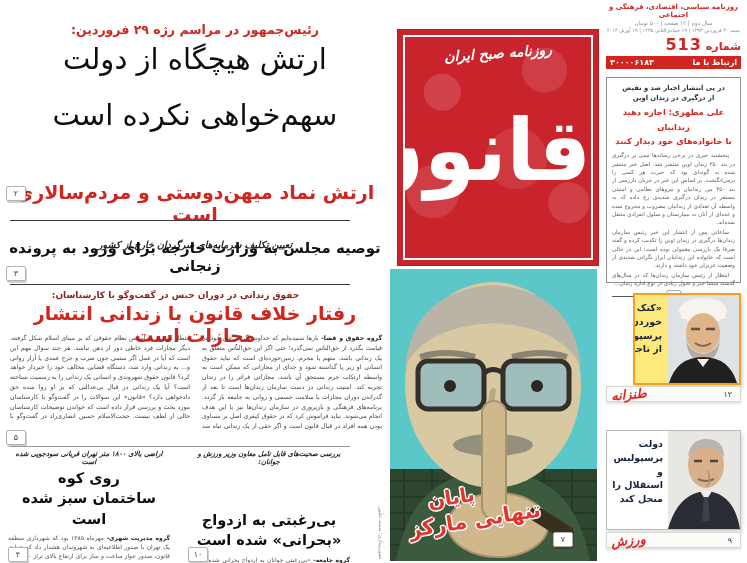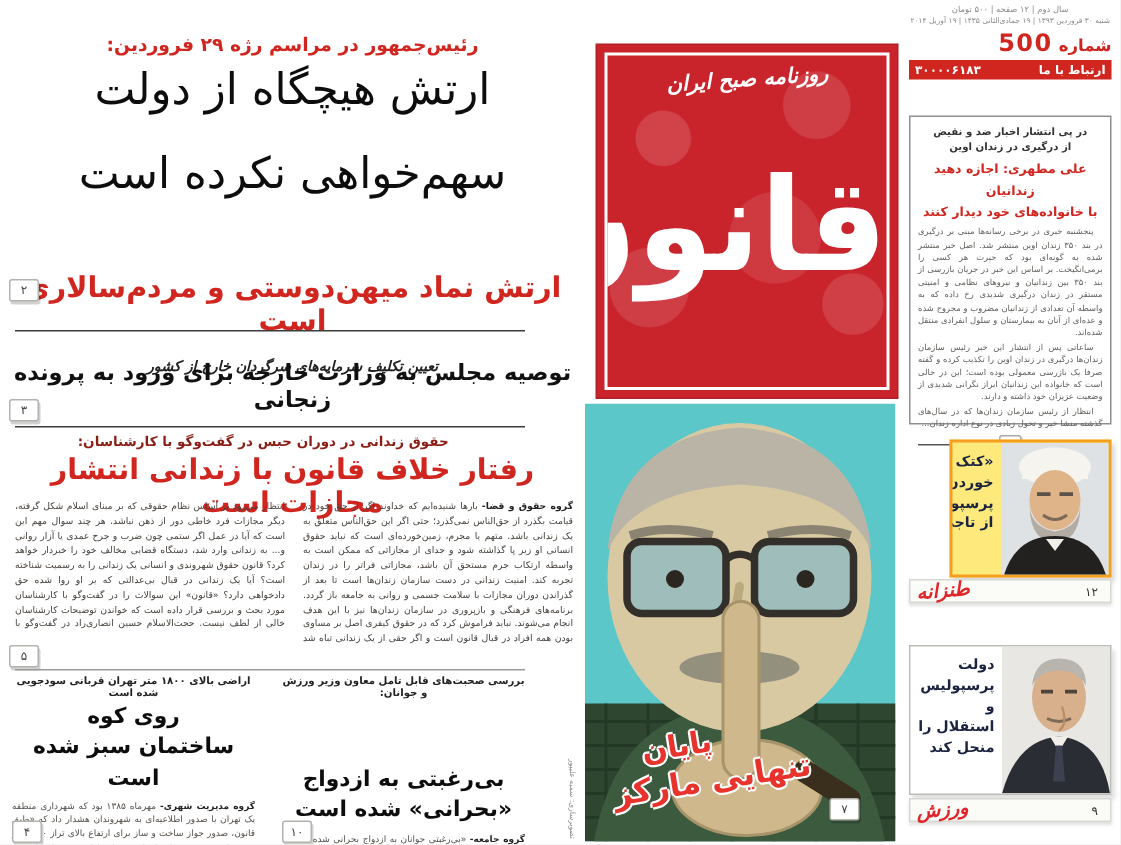--- a/index.html
+++ b/index.html
@@ -24,21 +24,21 @@
   .s3-kicker{position:absolute;top:290px;left:0;width:351px;text-align:center;color:#8a1f16;
              font-weight:bold;font-size:9px;}
   .s3-head{position:absolute;top:302px;left:0;width:390px;text-align:center;color:#d0261f;
            font-weight:900;font-size:19px;}
   .s3-body{position:absolute;top:333px;left:10px;width:372px;height:98px;overflow:hidden;
            column-count:2;column-gap:12px;font-size:6.2px;line-height:1.58;color:#46413c;
            text-align:justify;}
   .lead-in{font-weight:bold;color:#222;}
   .bottom{position:absolute;top:450px;left:8px;width:342px;display:flex;gap:18px;}
   .bstory{position:relative;width:162px;height:108px;}
-  .b-kicker{text-align:center;font-size:6.8px;font-weight:bold;color:#222;}
+  .b-kicker{text-align:center;font-size:6.8px;font-weight:bold;color:#222;font-style:italic;}
   .b-head{text-align:center;font-size:14.5px;font-weight:900;color:#0d0d0d;line-height:1.4;margin-top:2px;}
   .b-body{font-size:6px;line-height:1.55;color:#55504b;text-align:justify;margin-top:4px;}
   
   .logo{position:absolute;top:30px;right:149px;width:200px;height:235px;background:#c9232b;
         box-shadow:0 0 0 1px #b01f26;}
   .logo-inner{position:absolute;inset:5px;border:2px solid #fff;overflow:hidden;
       background:
         radial-gradient(circle at 20% 25%, rgba(255,255,255,.14) 0 18px, transparent 19px),
         radial-gradient(circle at 75% 15%, rgba(255,255,255,.12) 0 22px, transparent 23px),
         radial-gradient(circle at 15% 70%, rgba(255,255,255,.12) 0 26px, transparent 27px),
@@ -185,25 +185,26 @@
     </svg>
     <div class="caption">
       <span class="l1">پایان</span>
       <span class="l2">تنهایی مارکز</span>
     </div>
     <span class="pgbox" style="right:24px;bottom:14px;left:auto;">۷</span>
     <div class="credit">تصویرسازی: سمیه علیپور</div>
   </div>
 
   <div class="rcol">
+    <div class="type-line">روزنامه سیاسی، اقتصادی، فرهنگی و اجتماعی</div>
     <div class="meta-line">سال دوم | ۱۲ صفحه | ۵۰۰ تومان</div>
     <div class="date-line">شنبه ۳۰ فروردین ۱۳۹۳ | ۱۹ جمادی‌الثانی ۱۴۳۵ | ۱۹ آوریل ۲۰۱۴</div>
     <div class="issue">
       <span class="lbl">شماره</span>
-      <span class="num">500</span>
+      <span class="num">513</span>
     </div>
     <div class="contact">
       <span>ارتباط با ما</span>
       <span>۳۰۰۰۰۶۱۸۳</span>
     </div>
   </div>
 
   <div class="sbox">
     <div class="sb-kick">در پی انتشار اخبار ضد و نقیض</div>
     <div class="sb-kick">از درگیری در زندان اوین</div>

